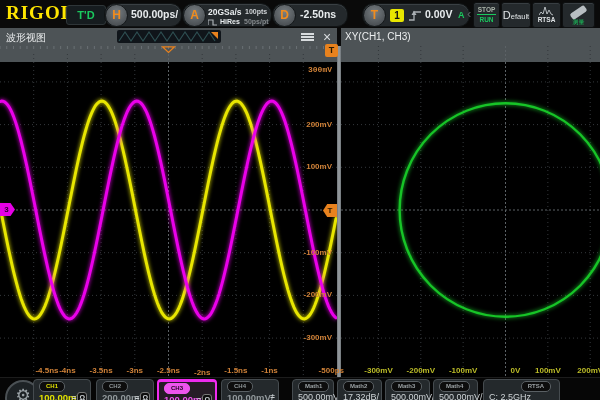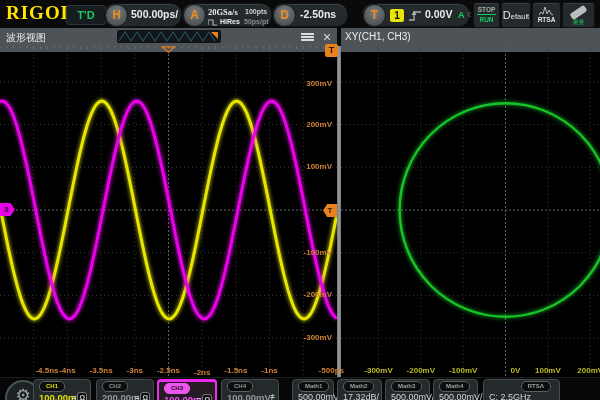--- a/index.html
+++ b/index.html
@@ -26,21 +26,21 @@
        border-bottom:1px solid #1ac95e;margin:3px 3px 0 3px;line-height:8px;}
   #btn-stoprun .ln2{display:block;font-size:6.5px;font-weight:bold;color:#1ac95e;text-align:center;line-height:9px;}
   #btn-default span{display:block;text-align:center;line-height:24px;font-size:7.5px;font-weight:normal;color:#dfe3e5;}
   #btn-default span::first-letter{font-size:11px;}
   #btn-rtsa span{position:absolute;left:0;right:0;top:13px;text-align:center;font-size:6.5px;font-weight:bold;color:#dfe3e5;}
   #btn-meas .ruler{position:absolute;left:7px;top:6px;width:17px;height:7px;background:#b8bec2;
        border-radius:2px;transform:rotate(-35deg);}
   #btn-meas span{position:absolute;left:0;right:0;top:15px;text-align:center;font-size:6px;color:#1ac95e;}
 
   
-  .phdr{top:28px;height:24px;background:#4d5356;}
+  .phdr{top:28px;height:34px;background:#4d5356;}
   .phdr .ttl{position:absolute;left:6px;top:3px;font-size:10px;color:#eceeef;}
   #zigzag-box{left:117px;top:30px;width:104px;height:13px;background:#10151a;border-radius:2px;}
   #hamburger{left:301px;top:33px;width:13px;height:9px;cursor:pointer;}
   #hamburger i{display:block;height:2px;background:#d8dcde;margin-bottom:1px;}
   #close-x{left:319px;top:28px;width:16px;height:18px;color:#d8dcde;font-size:14px;line-height:18px;text-align:center;}
 
   
   #divider{left:337px;top:46px;width:4px;height:331px;background:linear-gradient(90deg,#6f7579,#9aa0a4,#6f7579);}
   #hdr-gap{left:337px;top:28px;width:4px;height:18px;background:#0a0a0a;}
   svg{position:absolute;display:block;}
@@ -80,21 +80,21 @@
   <div id="logo" class="abs">RIGOL</div>
   <div id="trigstat" class="abs">T'D</div>
 
   <div class="pill abs" style="left:104px;width:76px;">
     <div class="knob abs">H</div>
     <span class="pv abs" style="left:26px;top:4px;">500.00ps/</span>
   </div>
 
   <div class="pill abs" style="left:182px;width:88px;">
     <div class="knob abs">A</div>
-    <span class="pv abs sm" style="left:25px;top:3px;font-size:8.5px;font-family:Liberation Serif, serif;">20GSa/s</span>
+    <span class="pv abs sm" style="left:25px;top:3px;font-size:8.5px;">20GSa/s</span>
     <svg style="left:25px;top:14px;" width="10" height="8">
       <polyline points="0,7 0,2 5,2 5,7 9,7" fill="none" stroke="#aab0b4" stroke-width="1.2"></polyline>
     </svg>
     <span class="pv abs sm" style="left:37px;top:14px;">HiRes</span>
     <span class="abs sm" style="left:62px;top:4px;color:#cfd3d6;">100pts</span>
     <span class="abs sm" style="left:61px;top:14px;color:#84898c;">50ps/pt</span>
   </div>
 
   <div class="pill abs" style="left:272px;width:74px;">
     <div class="knob abs">D</div>
@@ -242,21 +242,21 @@
     <line x1="0" y1="249.4" x2="259" y2="249.4" stroke="#34383c" stroke-width="1" stroke-dasharray="1,3"></line>
     <line x1="0" y1="292.1" x2="259" y2="292.1" stroke="#34383c" stroke-width="1" stroke-dasharray="1,3"></line>
     <ellipse cx="164.5" cy="164" rx="105.875" ry="106.75000000000001" fill="none" stroke="#17c427" stroke-width="2.4" style="filter:drop-shadow(0 0 2px #17c427)"></ellipse>
   </svg>
 <div id="divider" class="abs"></div>
 
 <div id="trig-flag" class="abs">T</div>
 <div id="trig-level" class="abs">T</div>
 <div id="ch3-tag" class="abs">3</div>
 
-<span class="axlab vlab" style="top:79px;">300mV</span>
+<span class="axlab vlab" style="top:65px;font-family:Liberation Mono, monospace;">300mV</span>
 <span class="axlab vlab" style="top:120px;">200mV</span>
 <span class="axlab vlab" style="top:162px;">100mV</span>
 <span class="axlab vlab" style="top:248px;">-100mV</span>
 <span class="axlab vlab" style="top:290px;">-200mV</span>
 <span class="axlab vlab" style="top:333px;">-300mV</span>
 
 <span class="axlab tlab" style="left:47px;top:366px;">-4.5ns</span>
 <span class="axlab tlab" style="left:67.4px;top:366px;">-4ns</span>
 <span class="axlab tlab" style="left:101.1px;top:366px;">-3.5ns</span>
 <span class="axlab tlab" style="left:134.8px;top:366px;">-3ns</span>

